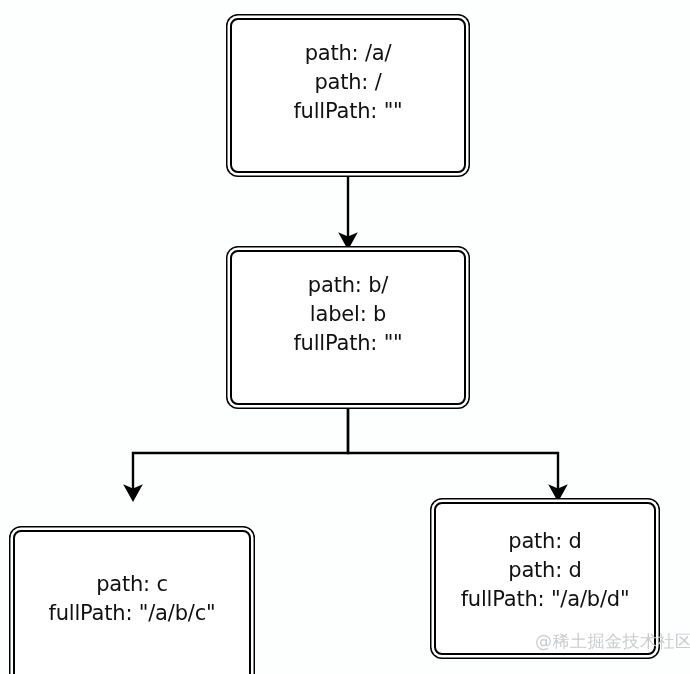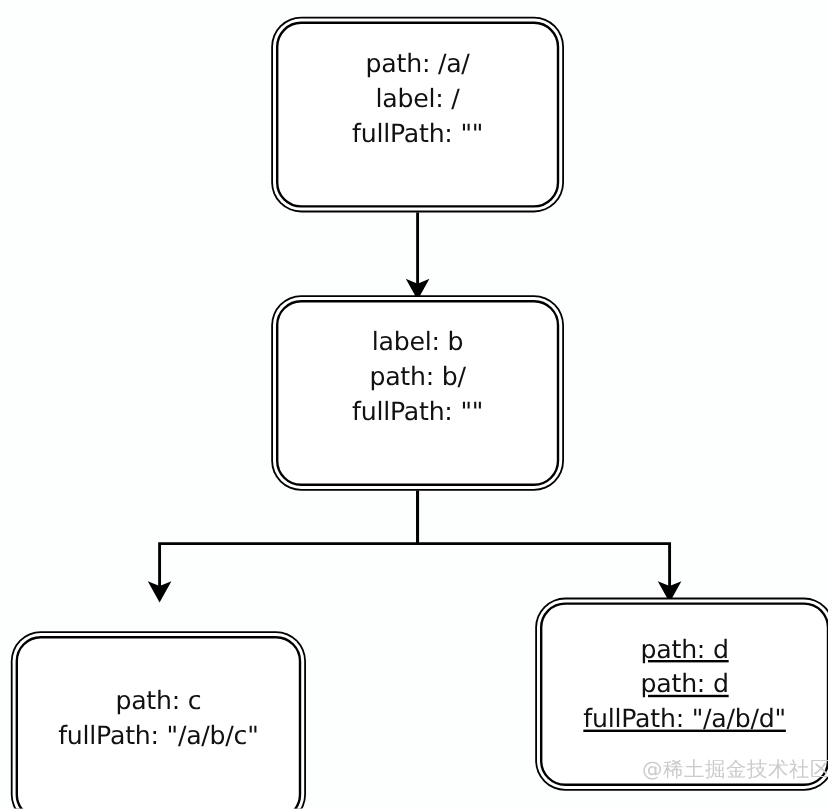--- a/index.html
+++ b/index.html
@@ -23,21 +23,21 @@
     top: 0;
     width: 690px;
     height: 674px;
     pointer-events: none;
   }
   .node {
     position: absolute;
     box-sizing: border-box;
     background: #ffffff;
     border: 2.5px solid #000000;
-    border-radius: 21px;
+    border-radius: 8px;
     box-shadow: 0 0 0 2.5px #ffffff, 0 0 0 4px #000000;
     display: flex;
     flex-direction: column;
     align-items: center;
     justify-content: center;
   }
   .node-lines {
     display: flex;
     flex-direction: column;
     align-items: center;
@@ -65,25 +65,24 @@
     width: 236px;
     height: 155px;
   }
   #node-c {
     left: 13px;
     top: 530px;
     width: 238px;
     height: 153px;
   }
   #node-d {
-    left: 450px;
+    left: 434px;
     top: 502px;
-    width: 241px;
+    width: 222px;
     height: 153px;
-    text-decoration: underline;
   }
   #node-root .node-lines,
   #node-b .node-lines {
     transform: translateY(-13px);
   }
   #node-c .node-lines,
   #node-d .node-lines {
     transform: translateY(-8px);
   }
   .watermark {
@@ -118,29 +117,29 @@
     </g>
 
     <g>
       <path d="M 348 409 L 348 453 L 558 453 L 558 492" stroke="#000000" stroke-width="2.4" fill="none" stroke-linejoin="miter" marker-end="url(#arrowhead)"></path>
     </g>
   </svg>
 
   <div class="node" id="node-root">
     <div class="node-lines">
       <div class="node-line">path: /a/</div>
-      <div class="node-line">label: /</div>
+      <div class="node-line">path: /</div>
       <div class="node-line">fullPath: ""</div>
     </div>
   </div>
 
   <div class="node" id="node-b">
     <div class="node-lines">
+      <div class="node-line">path: b/</div>
       <div class="node-line">label: b</div>
-      <div class="node-line">path: b/</div>
       <div class="node-line">fullPath: ""</div>
     </div>
   </div>
 
   <div class="node" id="node-c">
     <div class="node-lines">
       <div class="node-line">path: c</div>
       <div class="node-line">fullPath: "/a/b/c"</div>
     </div>
   </div>

